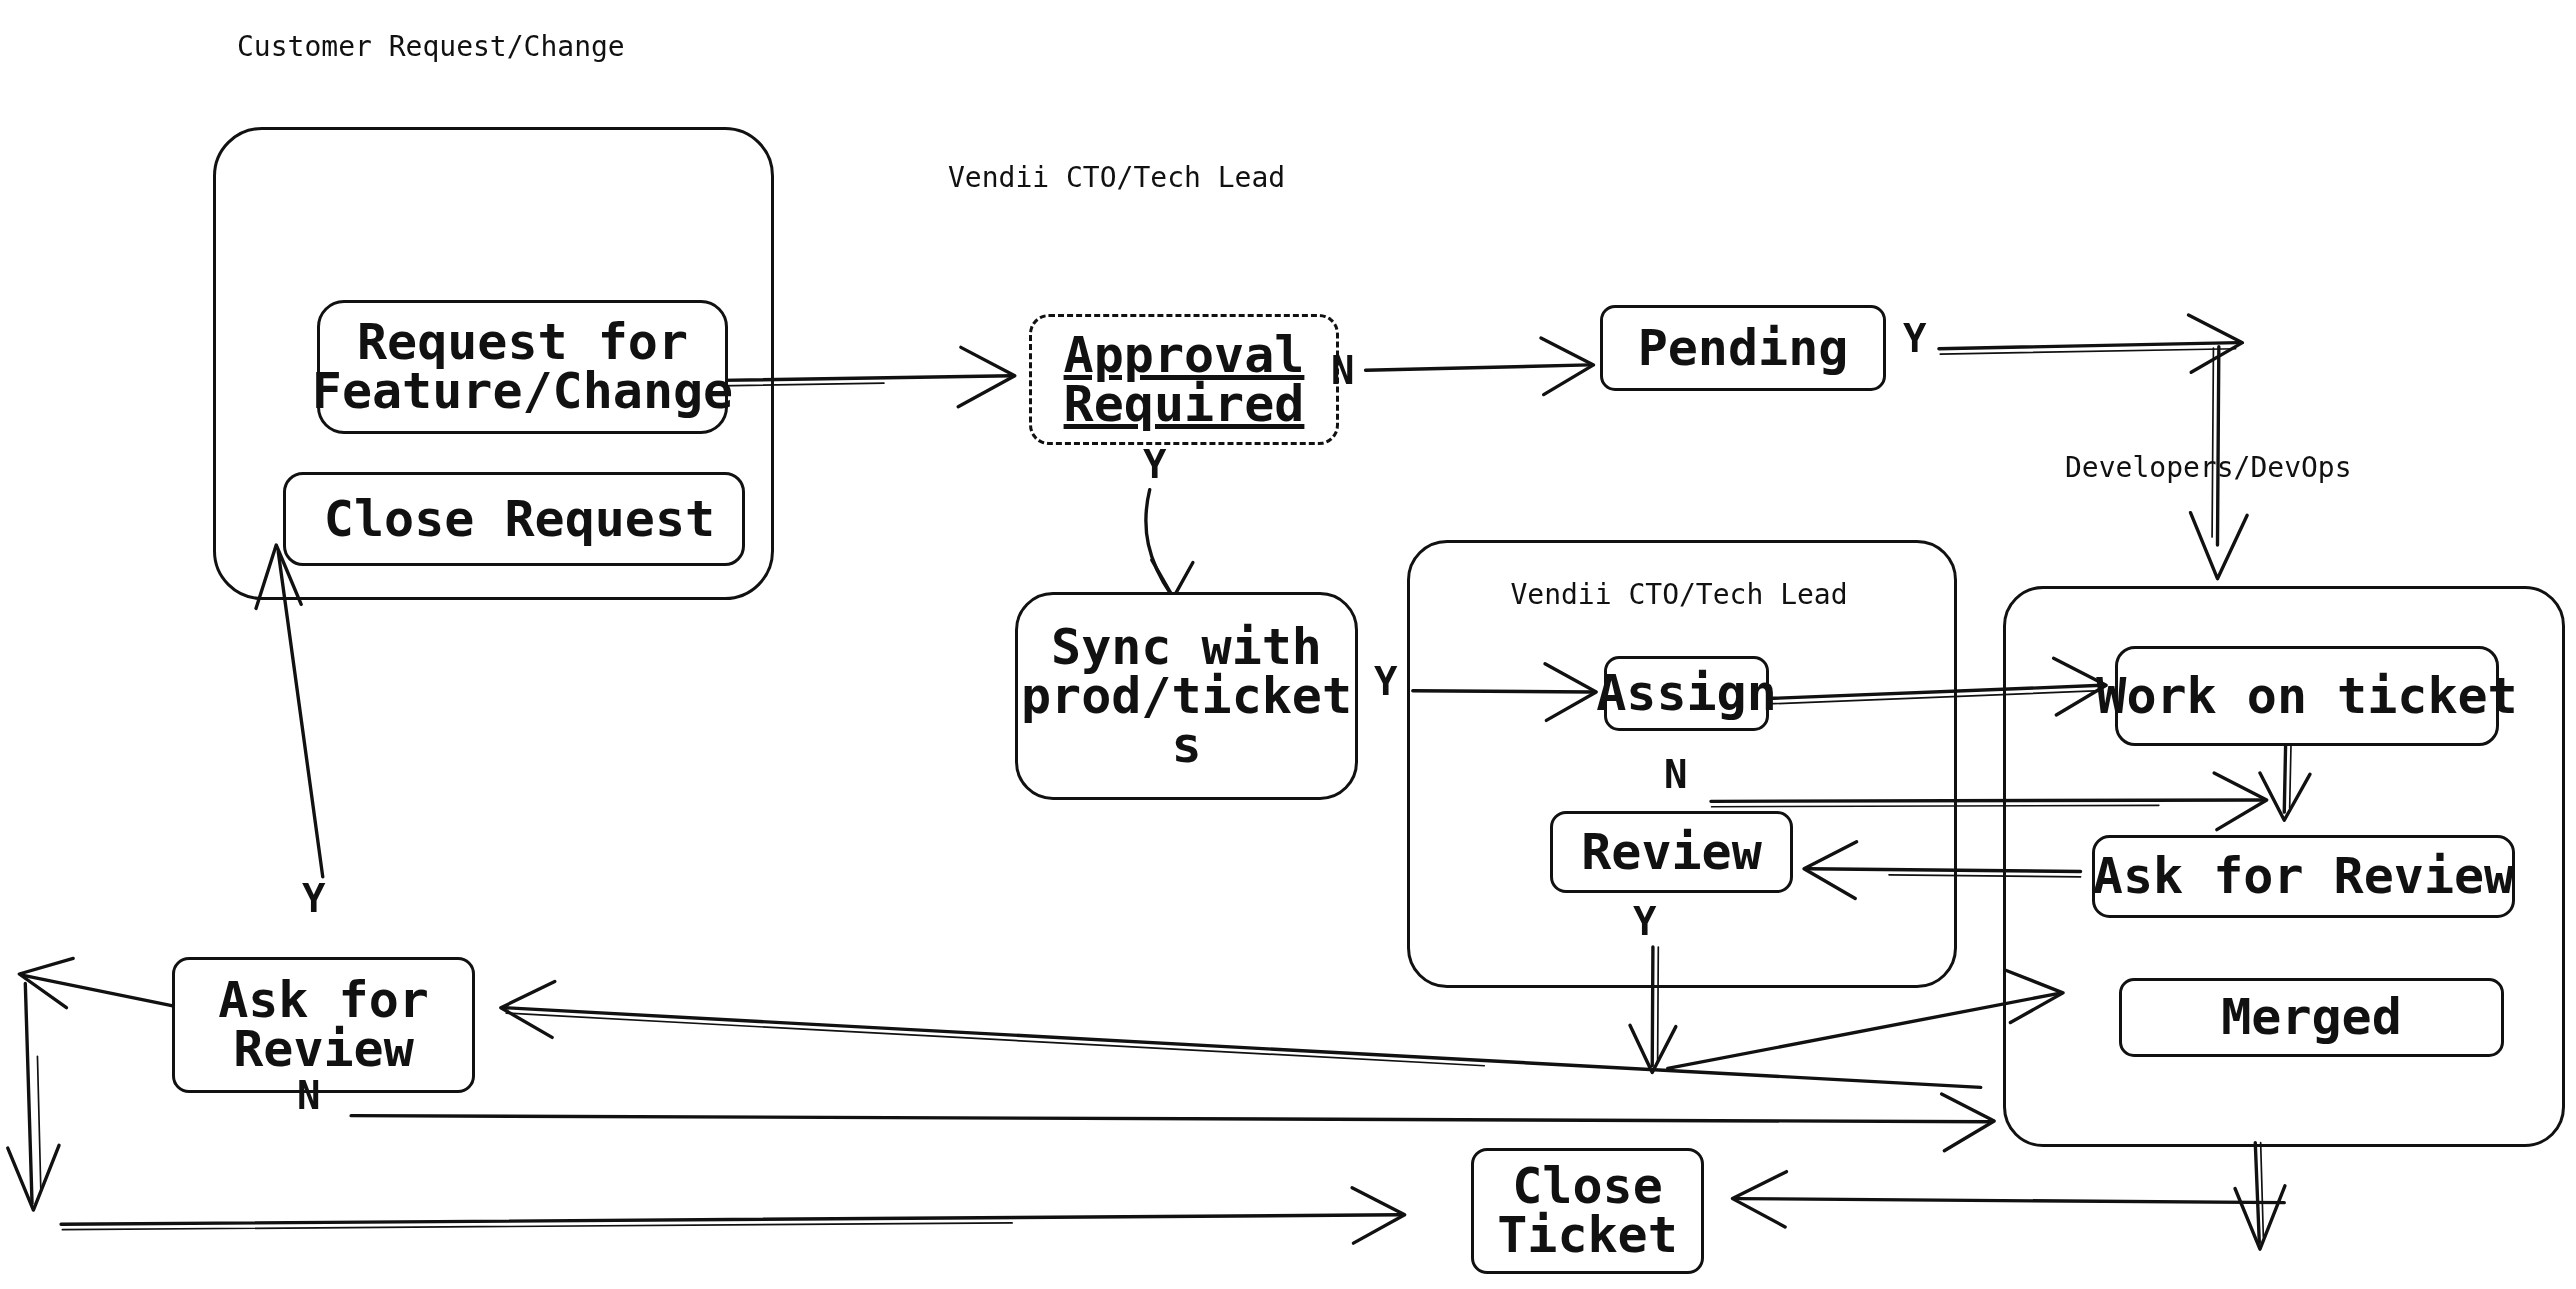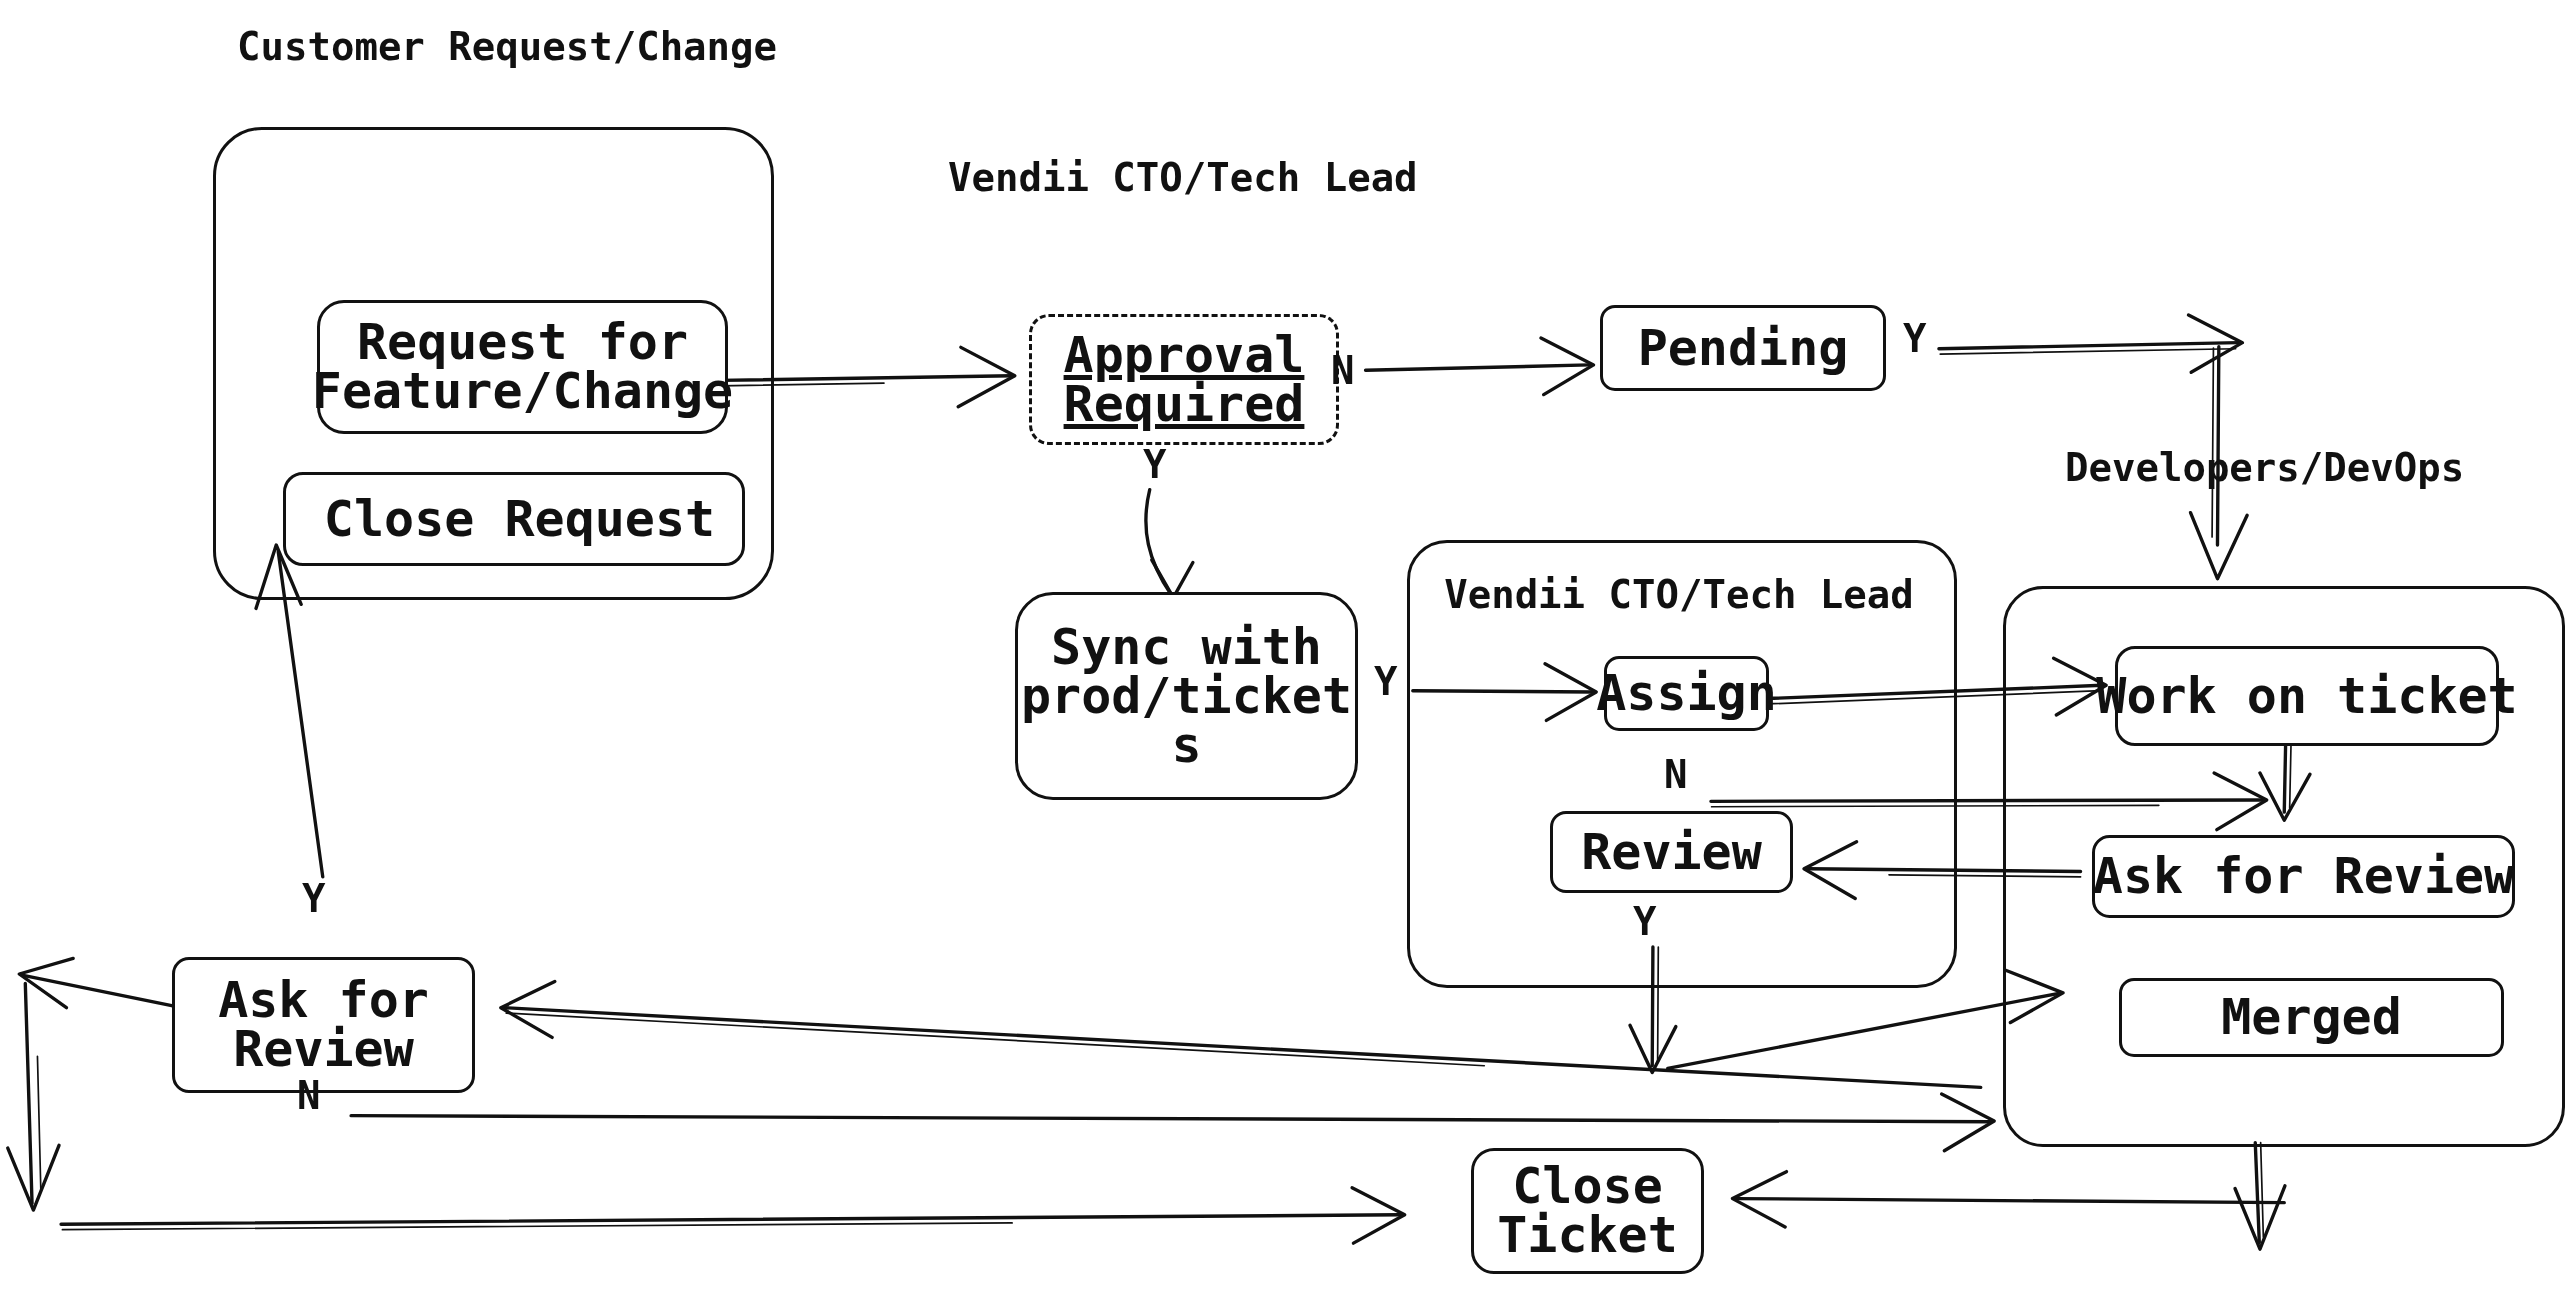--- a/index.html
+++ b/index.html
@@ -11,21 +11,21 @@
   .frame{
     position:absolute;border:3.4px solid #111111;background:transparent;border-radius:43px;
   }
   .node{
     position:absolute;border:3.4px solid #111111;background:#ffffff;border-radius:19px;
     display:flex;flex-direction:column;align-items:center;justify-content:center;
     font-size:50px;line-height:49px;font-weight:600;text-align:center;white-space:nowrap;
   }
   .node.dashed{border-style:dashed;background:#ffffff;text-decoration:underline;}
   .lbl{
-    position:absolute;font-size:39px;line-height:47px;font-weight:700;white-space:nowrap;
+    position:absolute;font-size:28px;line-height:47px;font-weight:400;white-space:nowrap;
   }
   .edge-lbl{
     position:absolute;font-size:39px;line-height:43px;font-weight:600;white-space:nowrap;
   }
   .centered{text-align:center;}
   path{stroke:#111111;stroke-width:5;fill:none;stroke-linecap:round;stroke-linejoin:round;}
   path.echo{stroke-width:2.5;}
 </style>
 </head>
 <body>
@@ -156,21 +156,21 @@
 
   <div class="node" style="left:2119px;top:966px;width:379px;height:73px;border-radius:15px;margin-top:12px;">
     <span>Merged</span>
   </div>
 
   <div class="node" style="left:172px;top:957px;width:297px;height:130px;border-radius:17px;">
     <span>Ask for</span>
     <span>Review</span>
   </div>
 
-  <div class="node" style="left:1471px;top:1148px;width:227px;height:120px;border-radius:23px;">
+  <div class="node" style="left:1471px;top:1148px;width:227px;height:120px;border-radius:16px;">
     <span>Close</span>
     <span>Ticket</span>
   </div>
 
   <div class="edge-lbl" style="left:1331px;top:349px;">N</div>
   <div class="edge-lbl" style="left:1143px;top:443px;">Y</div>
   <div class="edge-lbl" style="left:1903px;top:317px;">Y</div>
   <div class="edge-lbl" style="left:1374px;top:660px;">Y</div>
   <div class="edge-lbl" style="left:1664px;top:753px;">N</div>
   <div class="edge-lbl" style="left:1633px;top:900px;">Y</div>

